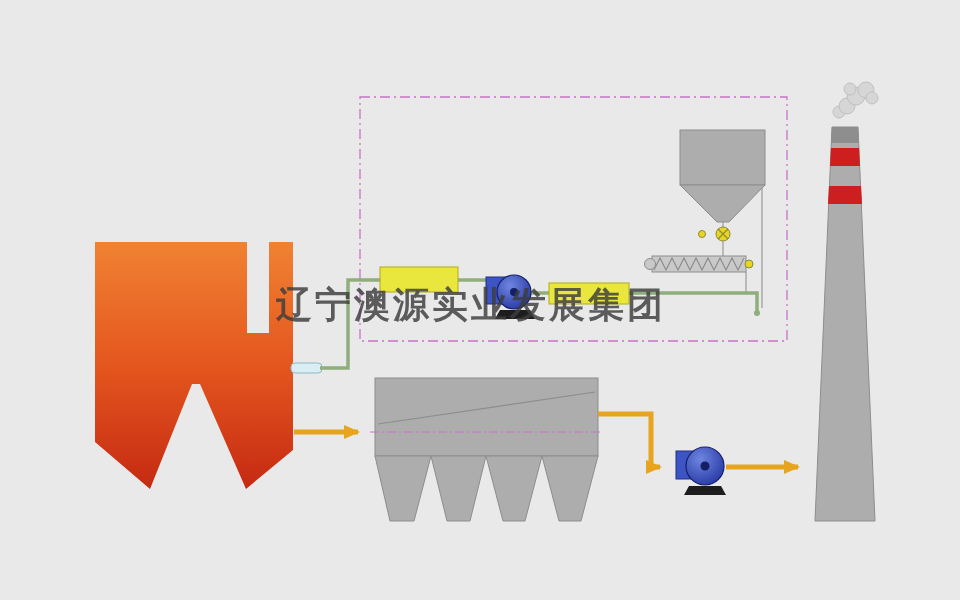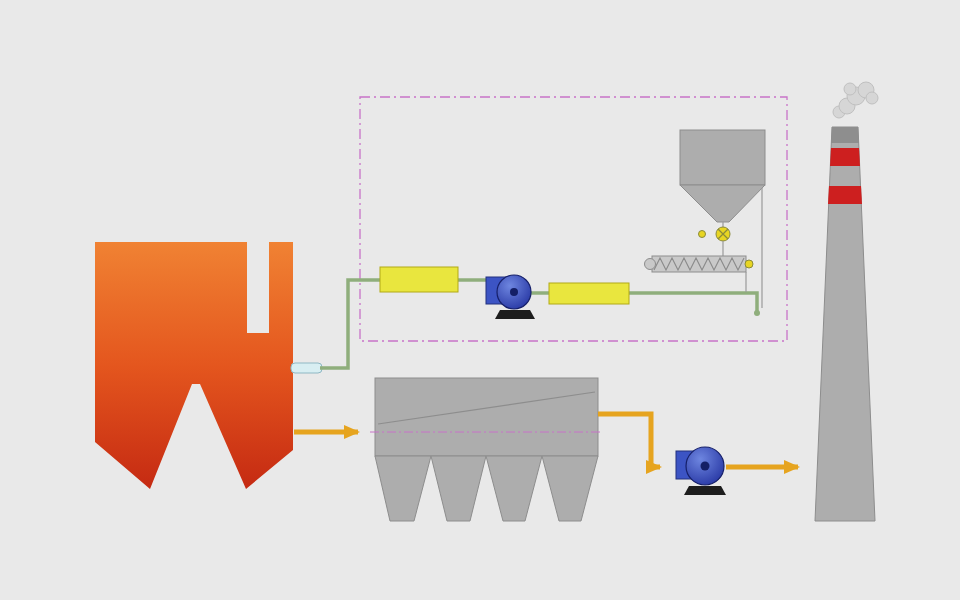--- a/index.html
+++ b/index.html
@@ -160,13 +160,14 @@
     <g>
       <circle cx="839" cy="112" r="6" class="smoke"></circle>
       <circle cx="847" cy="106" r="8" class="smoke"></circle>
       <circle cx="856" cy="96" r="9" class="smoke"></circle>
       <circle cx="866" cy="90" r="8" class="smoke"></circle>
       <circle cx="872" cy="98" r="6" class="smoke"></circle>
       <circle cx="850" cy="89" r="6" class="smoke"></circle>
     </g>
   </svg>
 
+  <div class="watermark">辽宁澳源实业发展集团</div>
 </div>
 
 </body></html>

